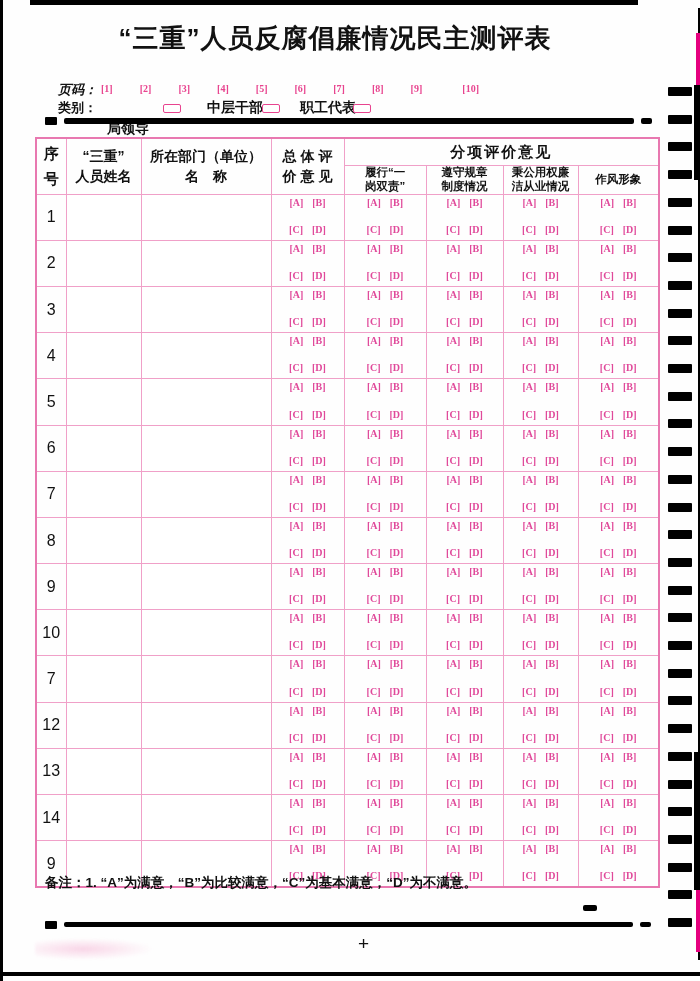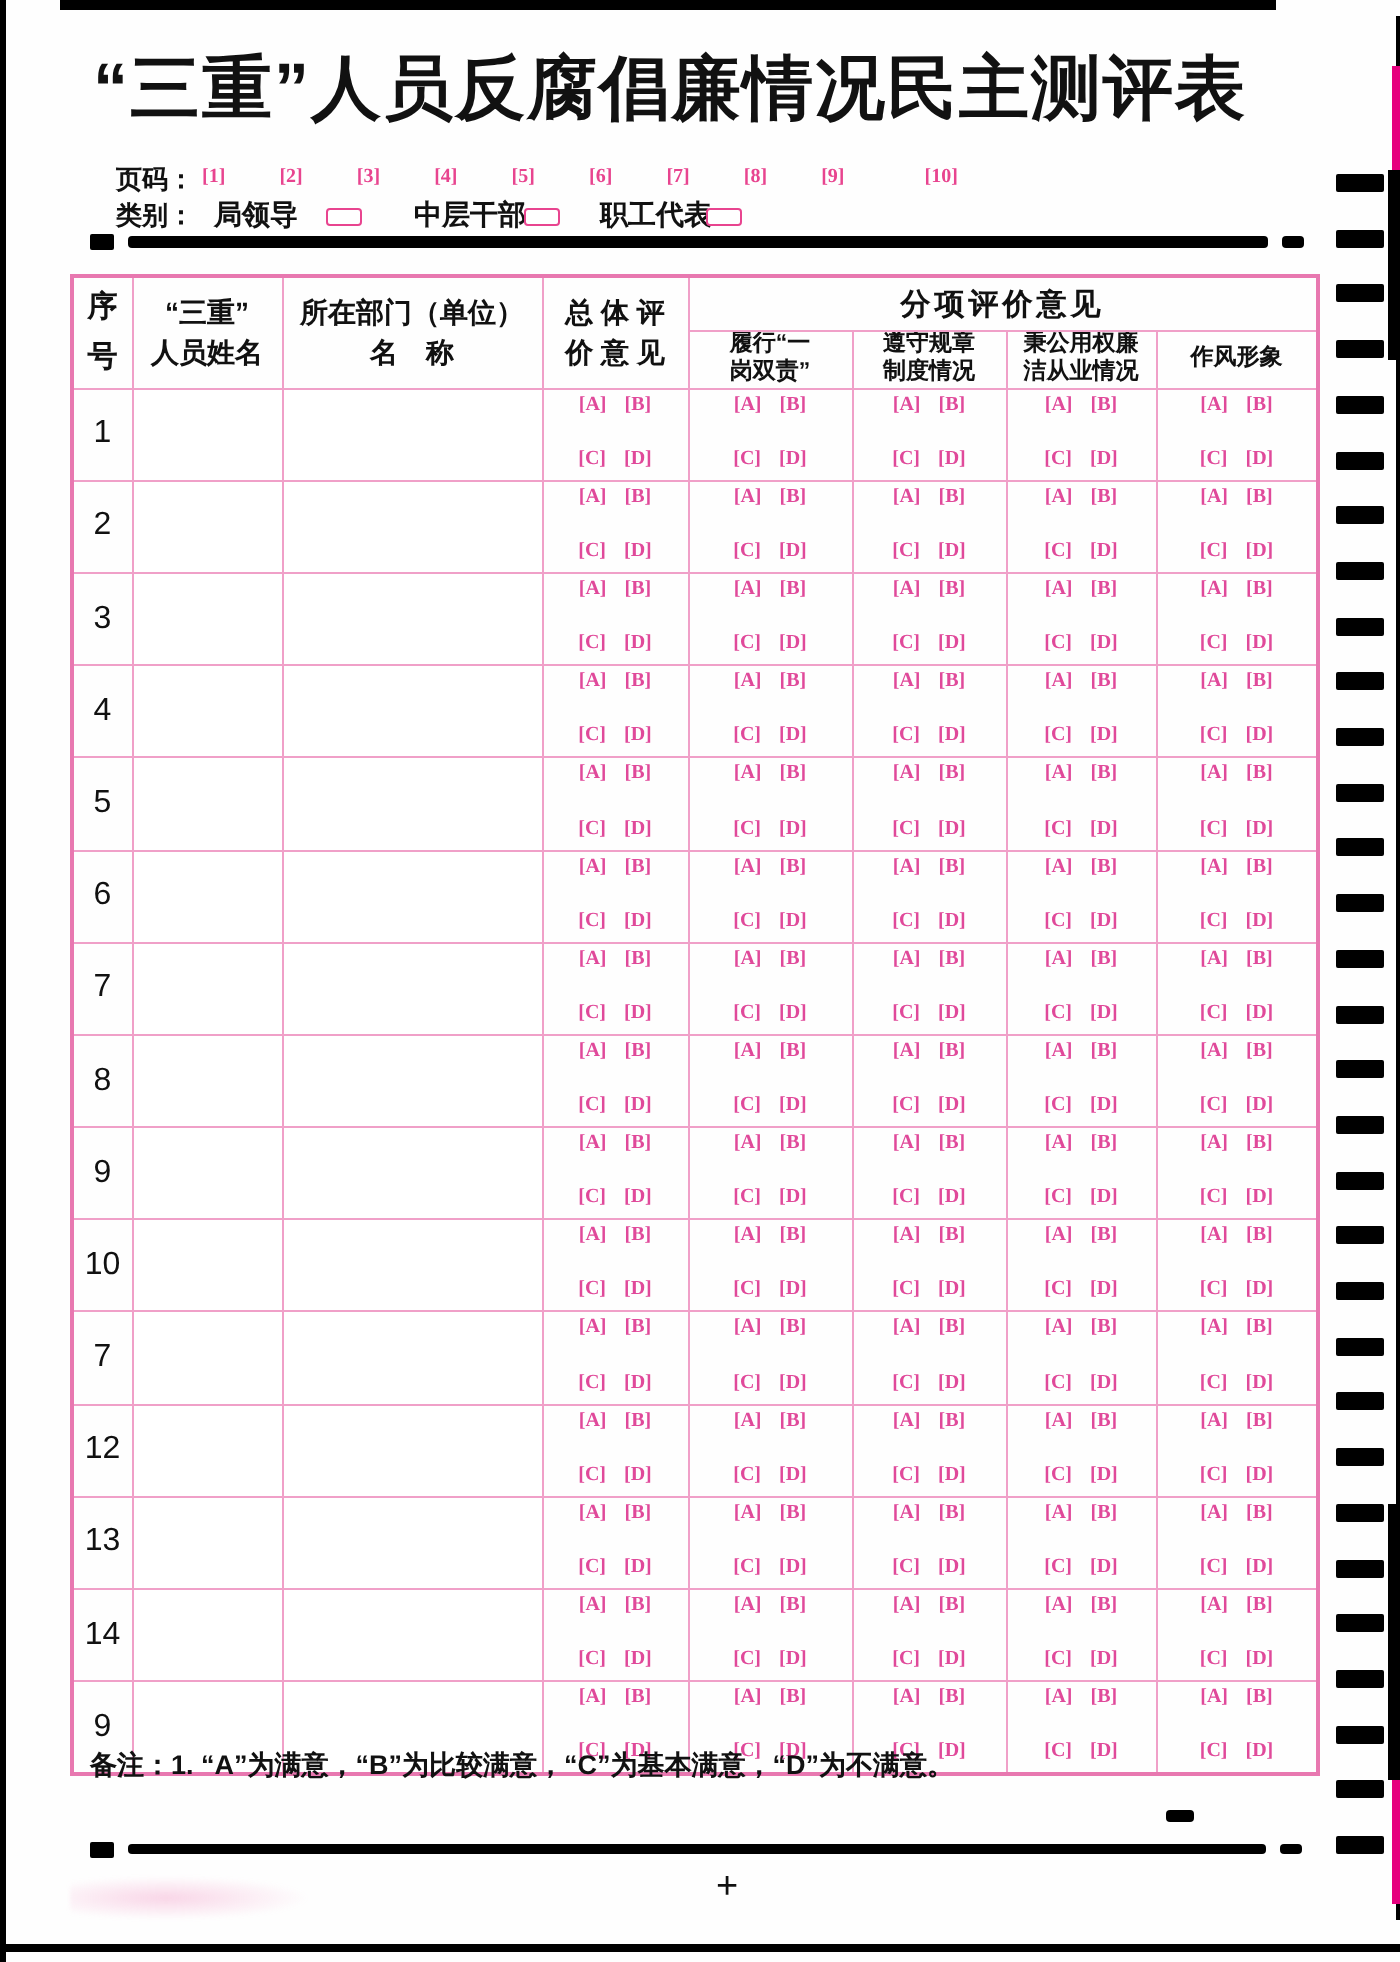--- a/index.html
+++ b/index.html
@@ -14,27 +14,27 @@
   .edge-bottom{left:0;top:972px;width:700px;height:4px;}
   .edge-right-thin{left:698px;top:8px;width:2px;height:952px;}
   .edge-right-black-top{left:694px;top:85px;width:6px;height:95px;}
   .edge-right-black-bottom{left:694px;top:752px;width:6px;height:138px;}
   .edge-magenta{position:absolute;background:#e6007e;}
   .edge-mag-top{left:696px;top:33px;width:4px;height:52px;}
   .edge-mag-bottom{left:696px;top:890px;width:4px;height:62px;}
 
   .title{
     position:absolute;left:30px;top:21px;width:610px;text-align:center;
-    font-size:35px;font-weight:bold;letter-spacing:1px;white-space:nowrap;
+    font-size:26px;font-weight:bold;letter-spacing:1px;white-space:nowrap;
   }
 
   .pagecode-label,.category-label{
     position:absolute;left:58px;font-size:13px;font-weight:bold;
   }
-  .pagecode-label{top:81px;}
+  .pagecode-label{top:81px;font-style:italic;}
   .category-label{top:99px;}
   .pbubble{
     position:absolute;top:83px;font-family:"Liberation Serif","DejaVu Serif",serif;
     font-size:10px;font-weight:bold;color:#e8448f;white-space:nowrap;
   }
   .cat-name{position:absolute;top:99px;font-size:14px;font-weight:bold;white-space:nowrap;}
   .cat-box{
     position:absolute;top:104px;width:16px;height:7px;border:1.5px solid #e8448f;
     border-radius:2px;background:#fff;
   }
@@ -110,21 +110,21 @@
       <span class="pbubble" style="left: 255.8px;">[5]</span>
       <span class="pbubble" style="left: 294.5px;">[6]</span>
       <span class="pbubble" style="left: 333.2px;">[7]</span>
       <span class="pbubble" style="left: 371.9px;">[8]</span>
       <span class="pbubble" style="left: 410.6px;">[9]</span>
       <span class="pbubble" style="left: 449.3px; margin-left: 13px;">[10]</span>
     </div>
 
   <div class="category-label">类别：</div>
   <div id="category-items">
-      <span class="cat-name" style="left: 107px;">局领导</span>
+      <span class="cat-name" style="left: 107px; margin-top: 21px;">局领导</span>
       <span class="cat-box" style="left: 163px;"></span>
       <span class="cat-name" style="left: 207px;">中层干部</span>
       <span class="cat-box" style="left: 262px;"></span>
       <span class="cat-name" style="left: 300px;">职工代表</span>
       <span class="cat-box" style="left: 353px;"></span>
     </div>
 
   <div class="regsq" style="left:45px;top:117px;width:12px;height:8px;"></div>
   <div class="regbar" style="left:64px;top:118px;width:570px;height:6px;"></div>
   <div class="regbar" style="left:641px;top:118px;width:11px;height:6px;"></div>

